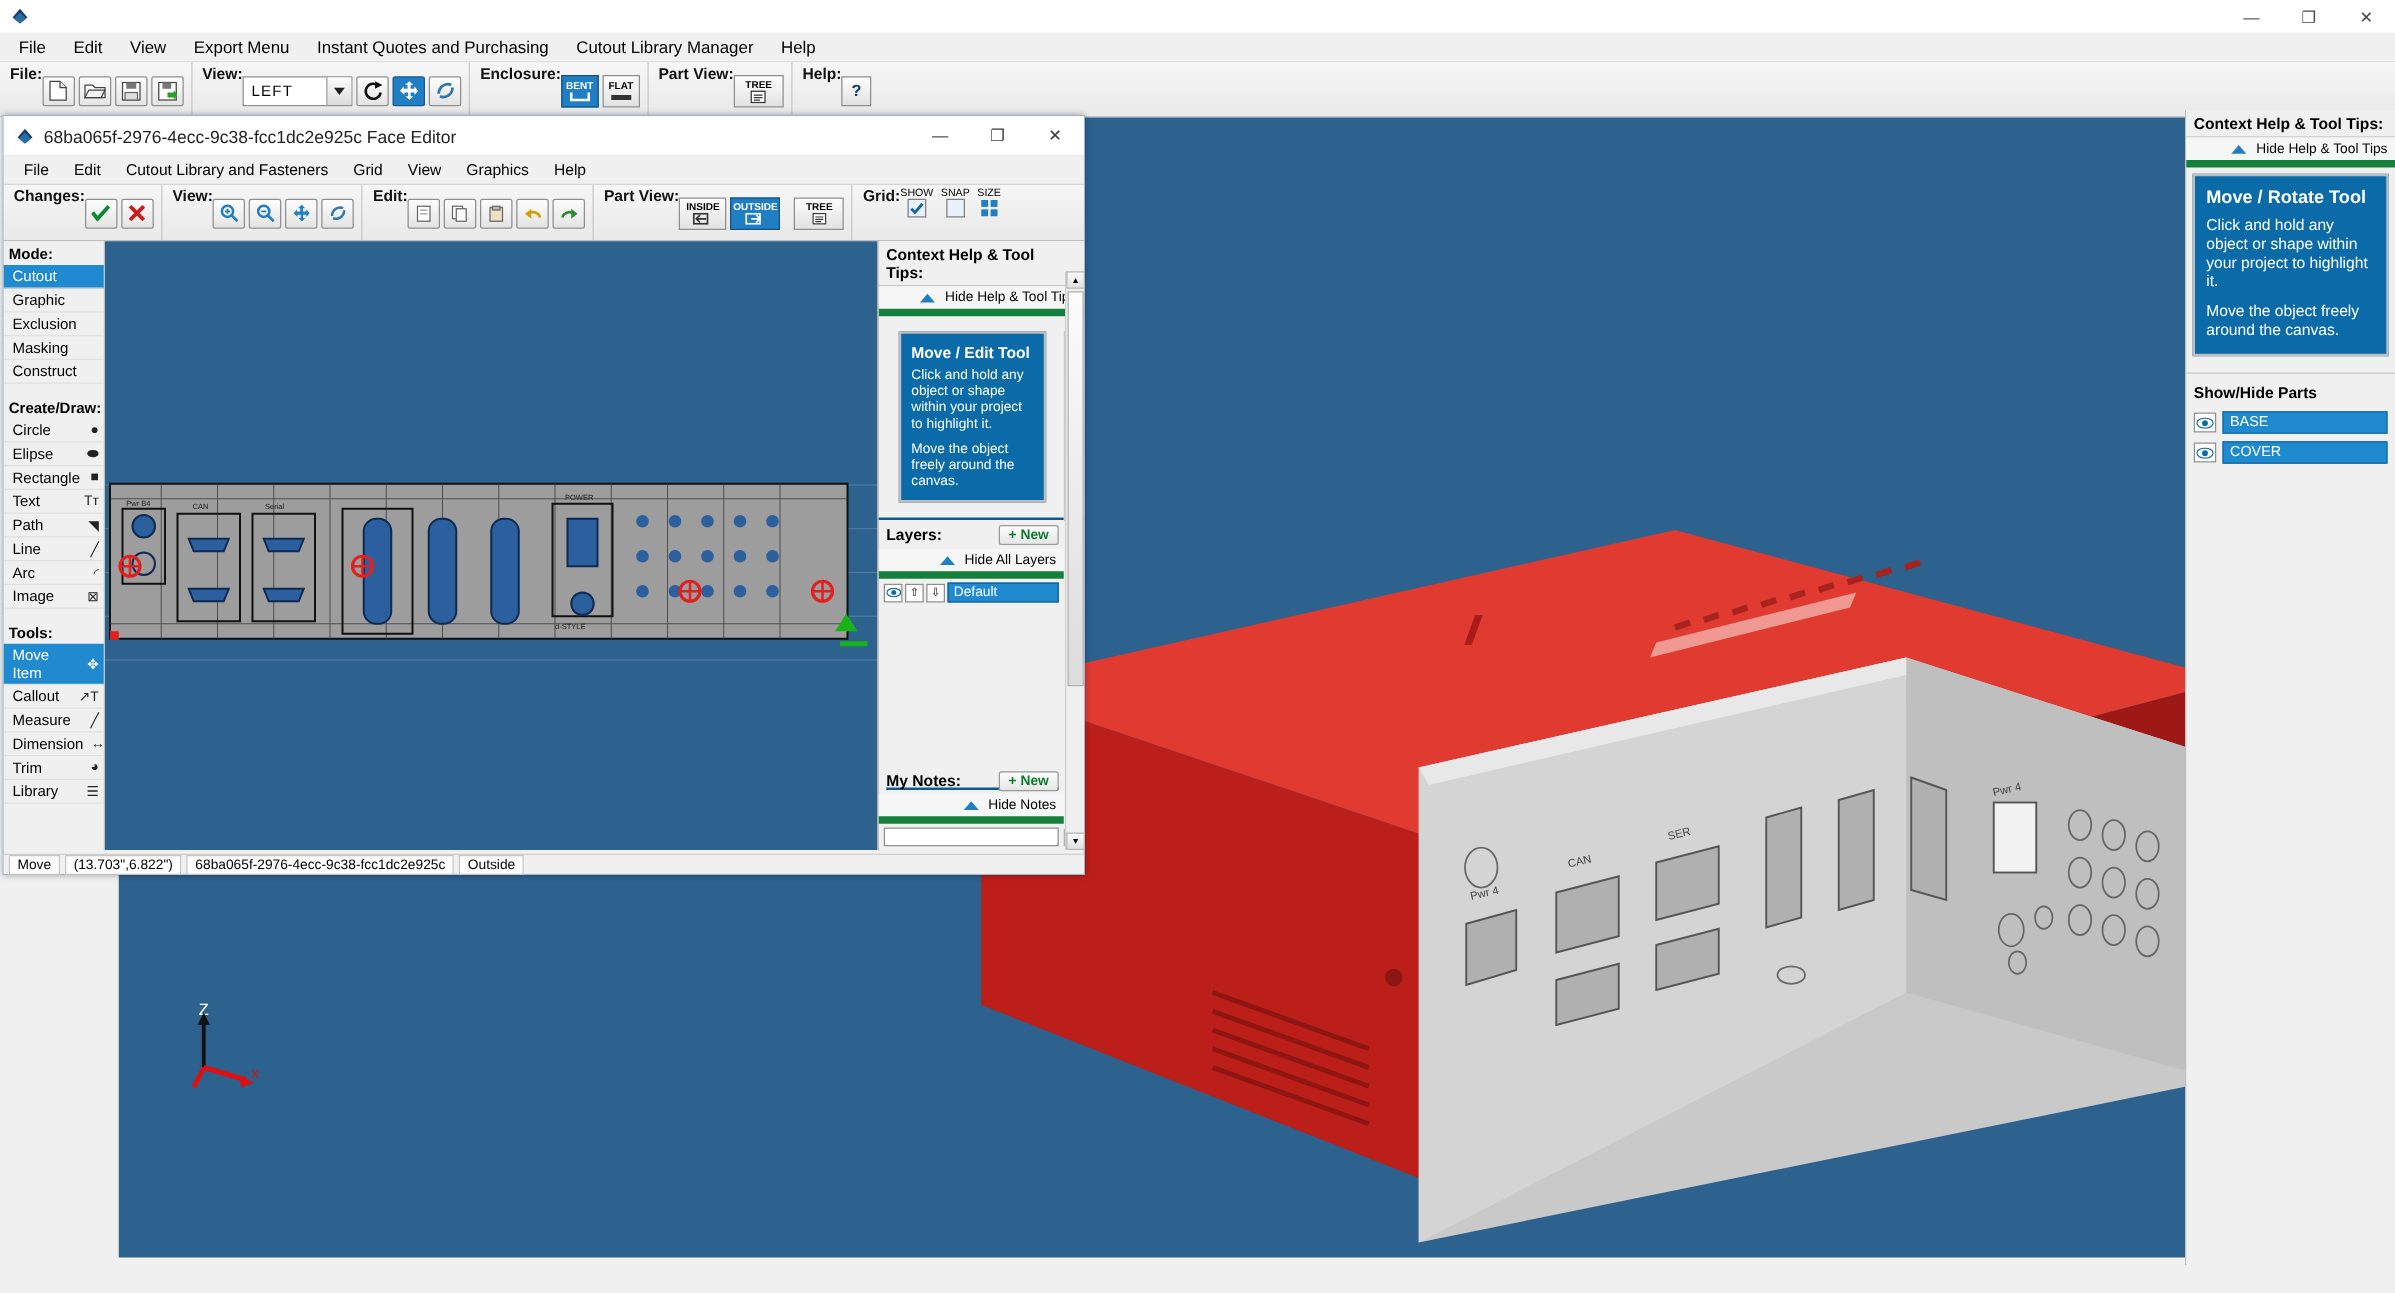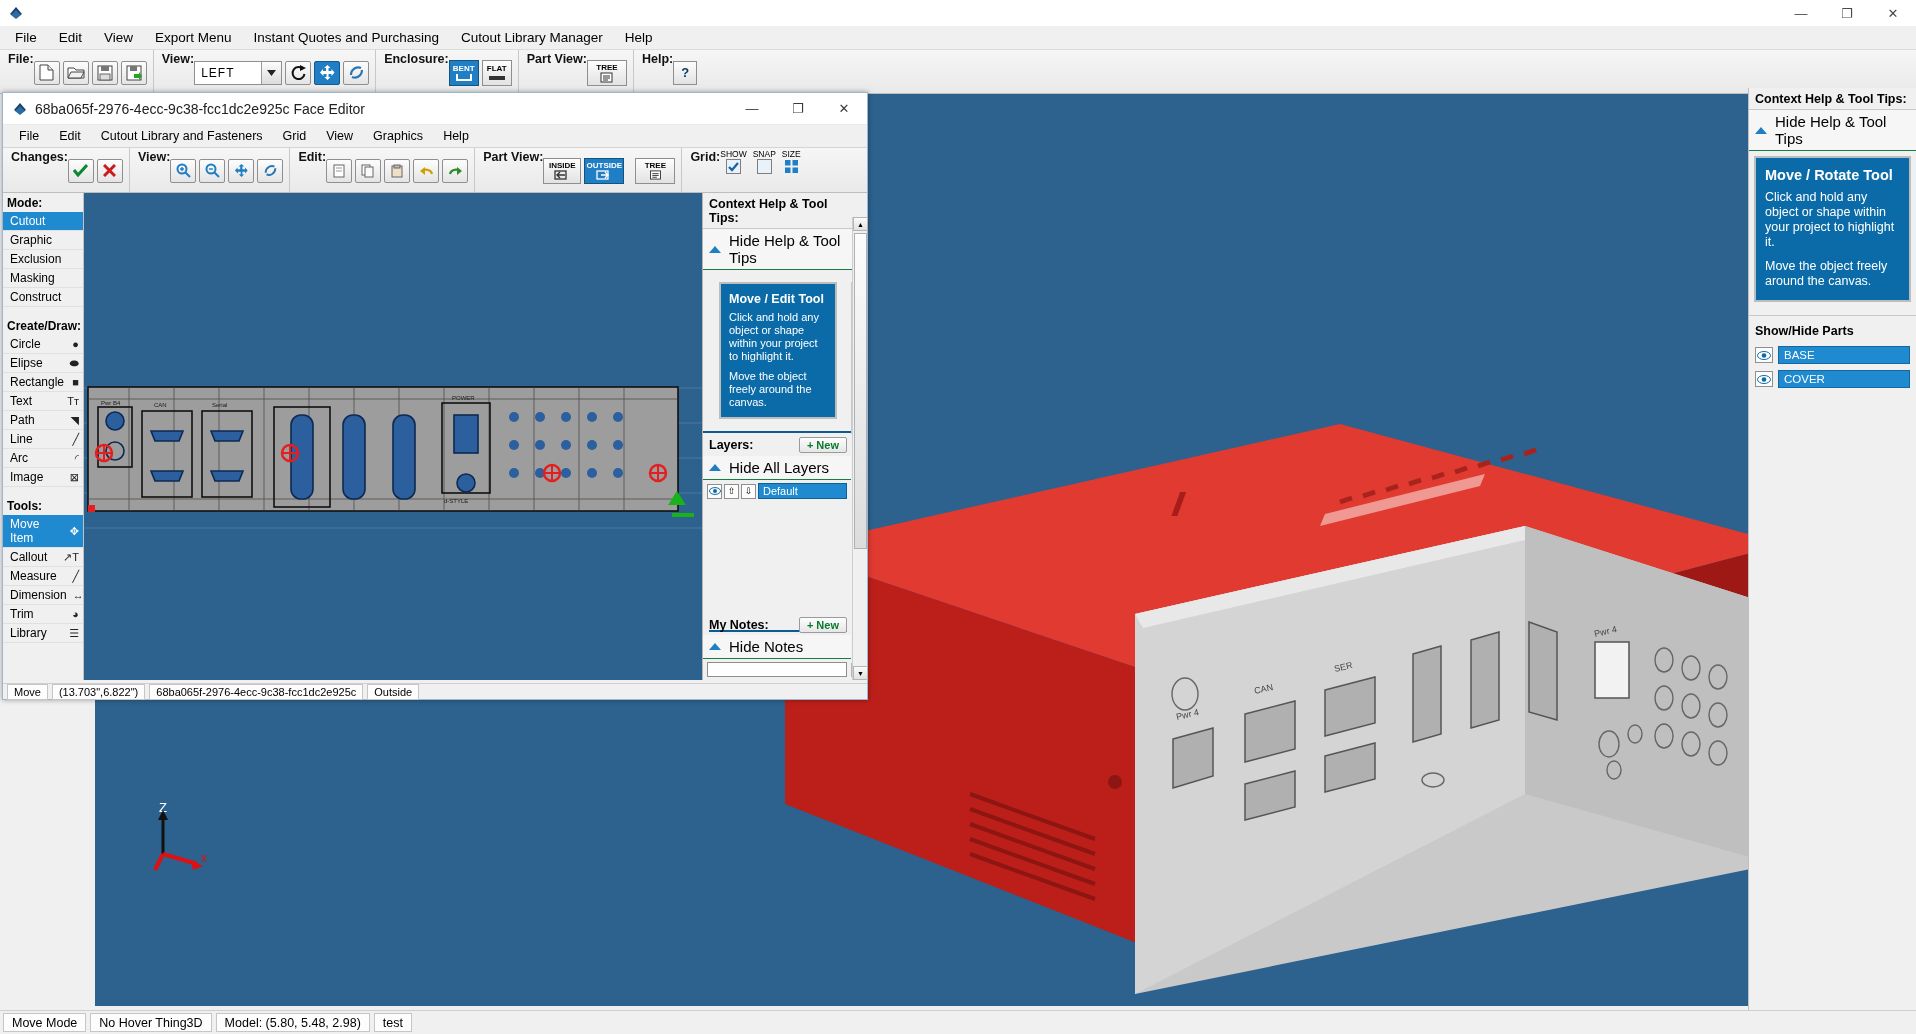--- a/index.html
+++ b/index.html
@@ -64,22 +64,22 @@
 
   .watermark { position:absolute; right:80px; bottom:36px; text-align:left; color:#8aa7c0; }
   .watermark .w1 { font-size:27px; color:#9db5c9; }
   .watermark .w2 { font-size:15px; color:#9db5c9; margin-top:4px; }
 
   
   .rsidebar { position:absolute; right:0; top:88px; width:168px; height:924px; background:#f0f0f0;
               border-left:1px solid #c0c0c0; }
   .panel-head { font-size:12.5px; font-weight:bold; padding:4px 6px 3px 6px; color:#000;
                 border-bottom:1px solid #c9c9c9; background:#f0f0f0; }
-  .panel-sub { display:flex; align-items:center; gap:8px; padding:3px 6px; font-size:15px;
-               background:#f6f6f6; border-bottom:1px solid #15803d; }
+  .panel-sub { display:flex; align-items:center; gap:8px; padding:3px 6px; font-size:11px;
+               background:#f6f6f6; border-bottom:6px solid #15803d;justify-content:flex-end; }
   .tri { width:0;height:0;border-left:6px solid transparent;border-right:6px solid transparent;
          border-bottom:7px solid #1f7ec4; }
   .helpcard { margin:5px; background:#0a6ba8; color:#fff; padding:9px 9px 11px 9px;
               border:2px solid #bdbdbd; }
   .helpcard h3 { margin:0 0 7px 0; font-size:14.5px; font-weight:bold; }
   .helpcard p { margin:0 0 9px 0; font-size:12.5px; line-height:15px; }
   .helpcard p:last-child { margin-bottom:0; }
   .showhide-title { font-size:12.5px; font-weight:bold; padding:8px 6px 6px 6px; }
   .partrow { display:flex; align-items:center; gap:5px; padding:2px 6px 4px 6px; }
   .eyebox { width:18px;height:16px;border:1px solid #8f8f8f;background:#fdfdfd;
@@ -394,26 +394,20 @@
       <span class="eyebox">
         <svg width="14" height="9" viewBox="0 0 14 9">
             <ellipse cx="7" cy="4.5" rx="6.5" ry="4" fill="#fff" stroke="#0a6ba8"></ellipse>
             <circle cx="7" cy="4.5" r="2.3" fill="#0a6ba8"></circle>
           </svg>
       </span>
       <span class="partname">COVER</span>
     </div>
   </div>
 
-  <div class="statusbar">
-    <div class="sb-cell">Move Mode</div>
-    <div class="sb-cell">No Hover Thing3D</div>
-    <div class="sb-cell">Model: (5.80, 5.48, 2.98)</div>
-    <div class="sb-cell">test</div>
-  </div>
 
   <div class="fe">
 
     <div class="fe-title">
       <span class="ic">
         <svg width="16" height="16" viewBox="0 0 16 16">
           <polygon points="2,9 8,2 14,9 8,13" fill="#1b3f66"></polygon>
           <polygon points="3,10 8,5 13,10 8,14" fill="#2b6ca3"></polygon>
         </svg>
       </span>

